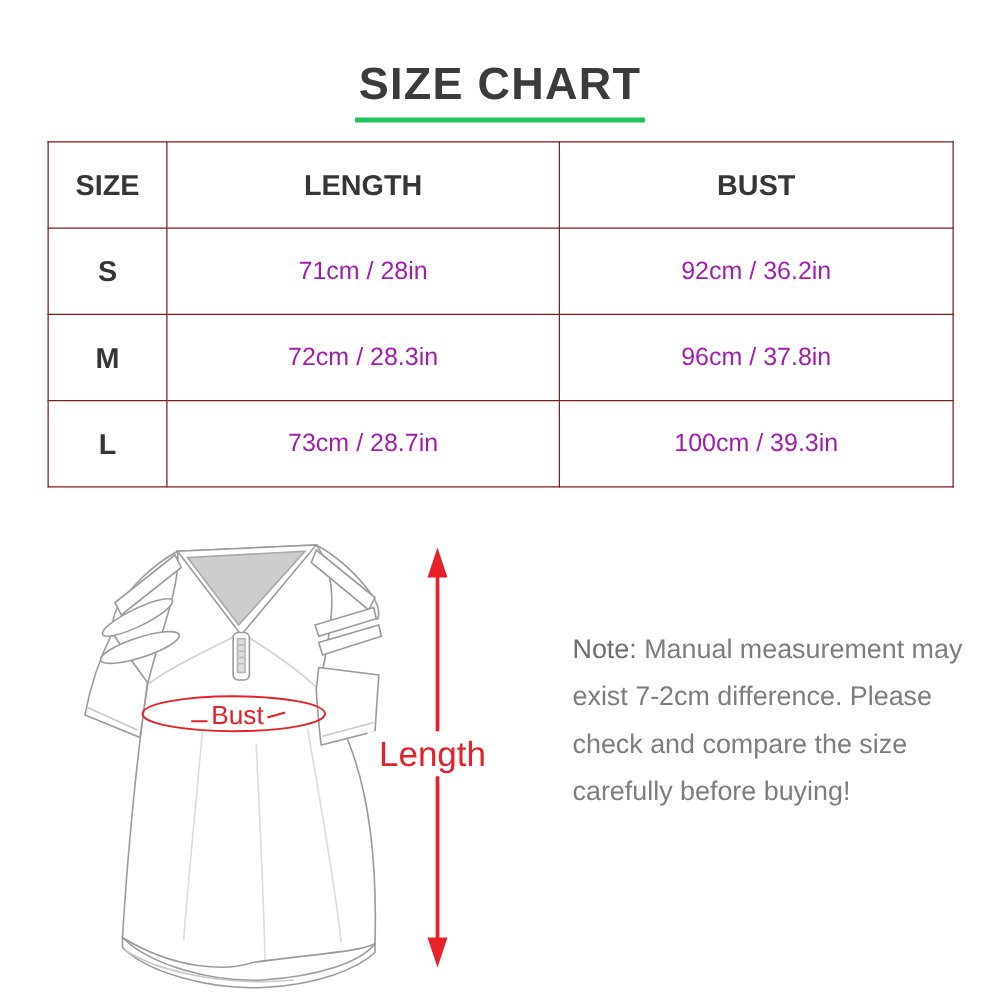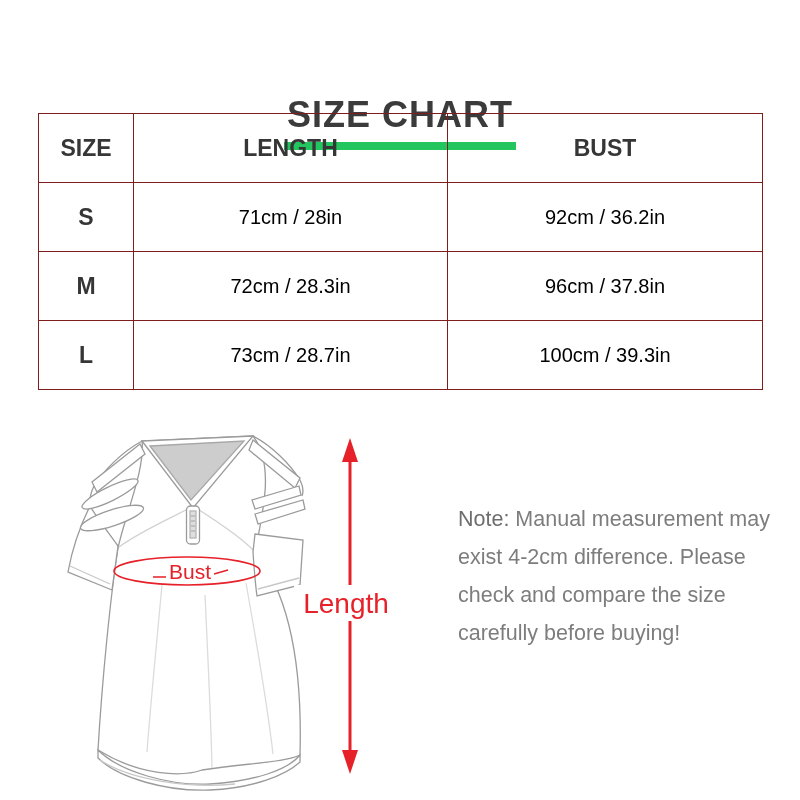--- a/index.html
+++ b/index.html
@@ -4,33 +4,33 @@
 <style>
   html,body{margin:0;padding:0;}
   body{
     width:800px;height:800px;background:#ffffff;position:relative;
     font-family:"Liberation Sans", sans-serif;overflow:hidden;
   }
   
   .title-wrap{position:absolute;top:46px;left:0;width:800px;text-align:center;}
   .title{
     display:inline-block;font-size:36px;font-weight:bold;color:#3b3b3b;
-    letter-spacing:1px;border-bottom:8px solid #22c55e;padding:0 3px 6px 3px;margin-top:48px;
+    letter-spacing:1px;border-bottom:4px solid #22c55e;padding:0 3px 6px 3px;
   }
   
   table.size-chart{
     position:absolute;left:38px;top:113px;width:724px;height:277px;
     border-collapse:collapse;table-layout:fixed;
   }
   table.size-chart th, table.size-chart td{
     border:1px solid #7f1d1d;text-align:center;vertical-align:middle;padding:0;
   }
   table.size-chart th{font-size:23px;font-weight:bold;color:#363636;}
   td.size-cell{font-size:23px;font-weight:bold;color:#363636;}
-  td.val-cell{font-size:20px;font-weight:400;color:#000000;}
+  td.val-cell{font-size:20px;font-weight:400;color:#a21caf;}
   col.c-size{width:95px;} col.c-len{width:314px;} col.c-bust{width:315px;}
   
   .diagram{position:absolute;left:50px;top:420px;width:370px;height:380px;}
   
   .note{
     position:absolute;left:458px;top:500px;width:312px;
     font-size:21.5px;line-height:38px;color:#7d7d7d;
   }
   .note .note-label{font-weight:normal;color:#6e6e6e;}
 </style>
@@ -133,14 +133,14 @@
   <g>
     <line x1="300" y1="40" x2="300" y2="332" stroke="#e62129" stroke-width="3"></line>
     <path d="M300,18 L292,42 L308,42 Z" fill="#e62129"></path>
     <path d="M300,354 L292,330 L308,330 Z" fill="#e62129"></path>
     <rect x="244" y="165" width="106" height="36" fill="#ffffff"></rect>
     <text x="296" y="193" text-anchor="middle" font-size="28" fill="#e62129">Length</text>
   </g>
 </svg>
 
 <div class="note">
-  <span class="note-label">Note:</span><span> Manual measurement may exist 4-2cm difference. Please check and compare the size carefully before buying!</span>
+  <span class="note-label">Note:</span><span> Manual measurement may exist 7-2cm difference. Please check and compare the size carefully before buying!</span>
 </div>
 
 </body></html>

